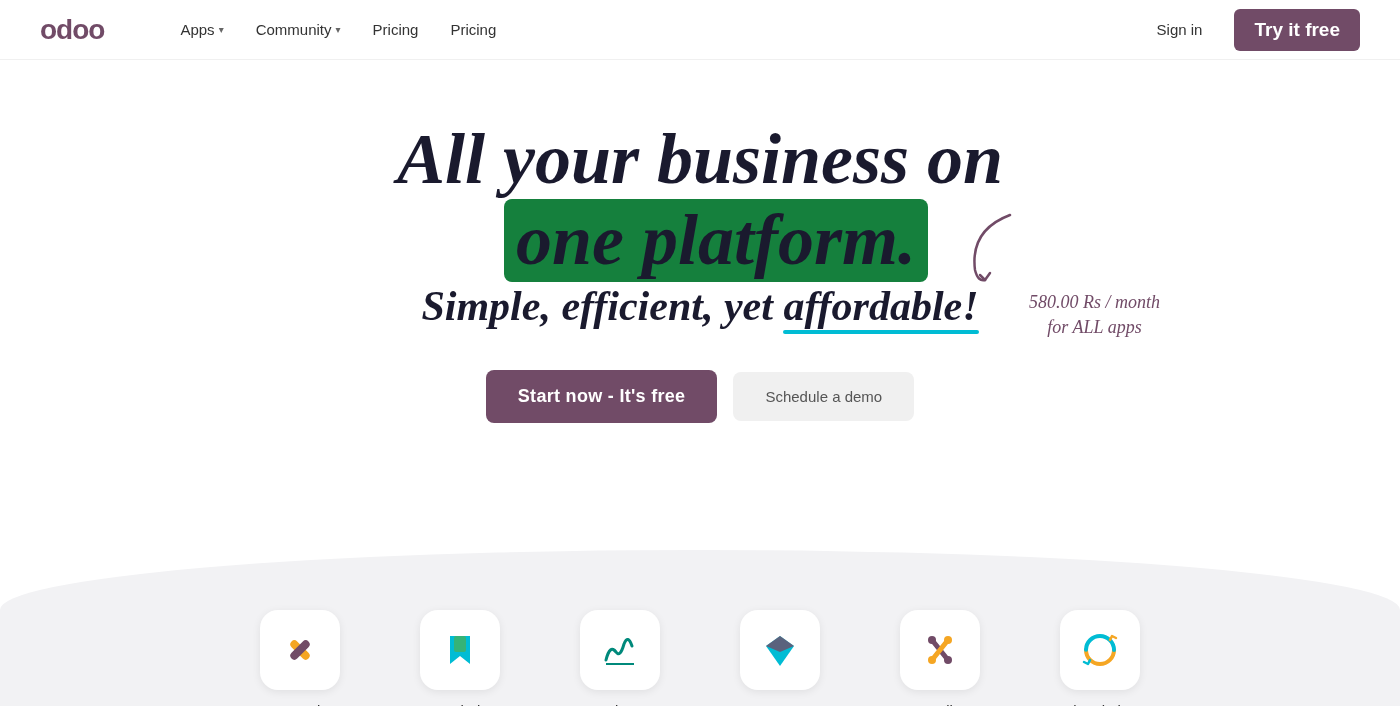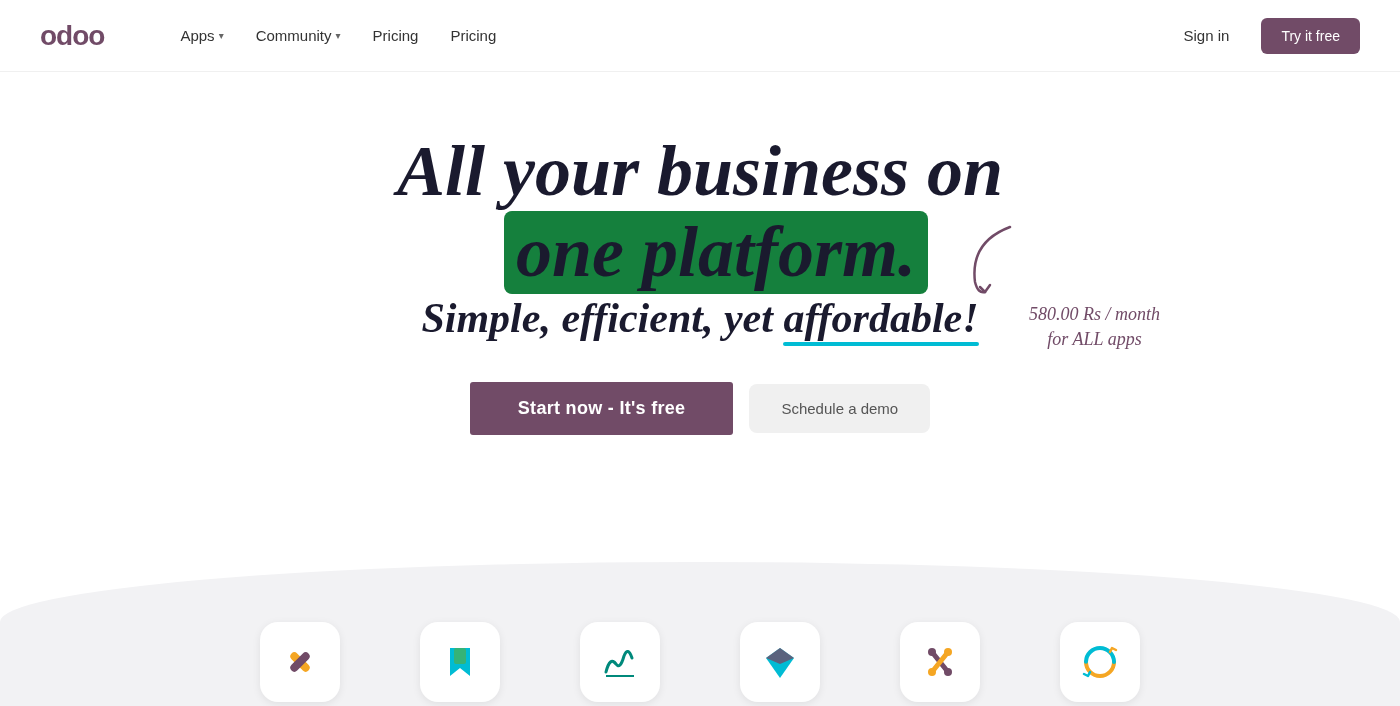--- a/index.html
+++ b/index.html
@@ -9,21 +9,21 @@
       overflow-x: hidden;
       width: 1400px;
       min-height: 706px;
     }
 
     
     nav {
       display: flex;
       align-items: center;
       padding: 0 40px;
-      height: 72px;
+      height: 60px;
       background: #fff;
       border-bottom: 1px solid #f0f0f0;
       position: relative;
       z-index: 10;
     }
     .nav-logo {
       display: flex;
       align-items: center;
       margin-right: 60px;
     }
@@ -63,22 +63,22 @@
       color: #333;
       cursor: pointer;
       padding: 8px 16px;
     }
     .try-free-btn {
       background: #714B67;
       color: #fff;
       border: none;
       padding: 10px 20px;
       border-radius: 6px;
-      font-size: 14px;
-      font-weight: 400;
+      font-size: 19px;
+      font-weight: 700;
       cursor: pointer;
     }
 
     
     .hero {
       display: flex;
       flex-direction: column;
       align-items: center;
       padding: 60px 40px 0;
       text-align: center;
@@ -129,22 +129,22 @@
     .hero-buttons {
       display: flex;
       gap: 16px;
       margin-top: 40px;
       align-items: center;
     }
     .start-btn {
       background: #714B67;
       color: #fff;
       border: none;
-      padding: 16px 48px;
-      border-radius: 3px;
+      padding: 16px 32px;
+      border-radius: 8px;
       font-size: 18px;
       font-weight: 700;
       cursor: pointer;
       letter-spacing: 0.3px;
     }
     .demo-btn {
       background: #f0f0f0;
       color: #555;
       border: none;
       padding: 16px 32px;

